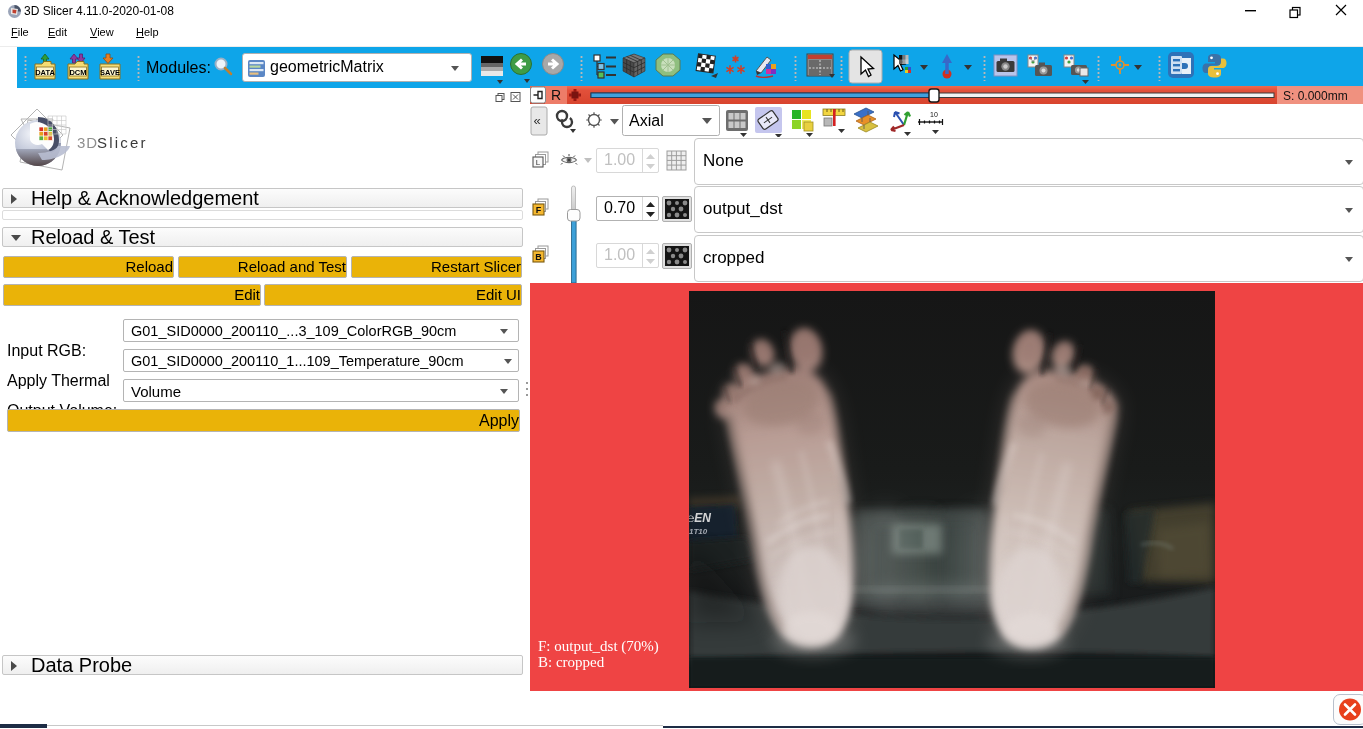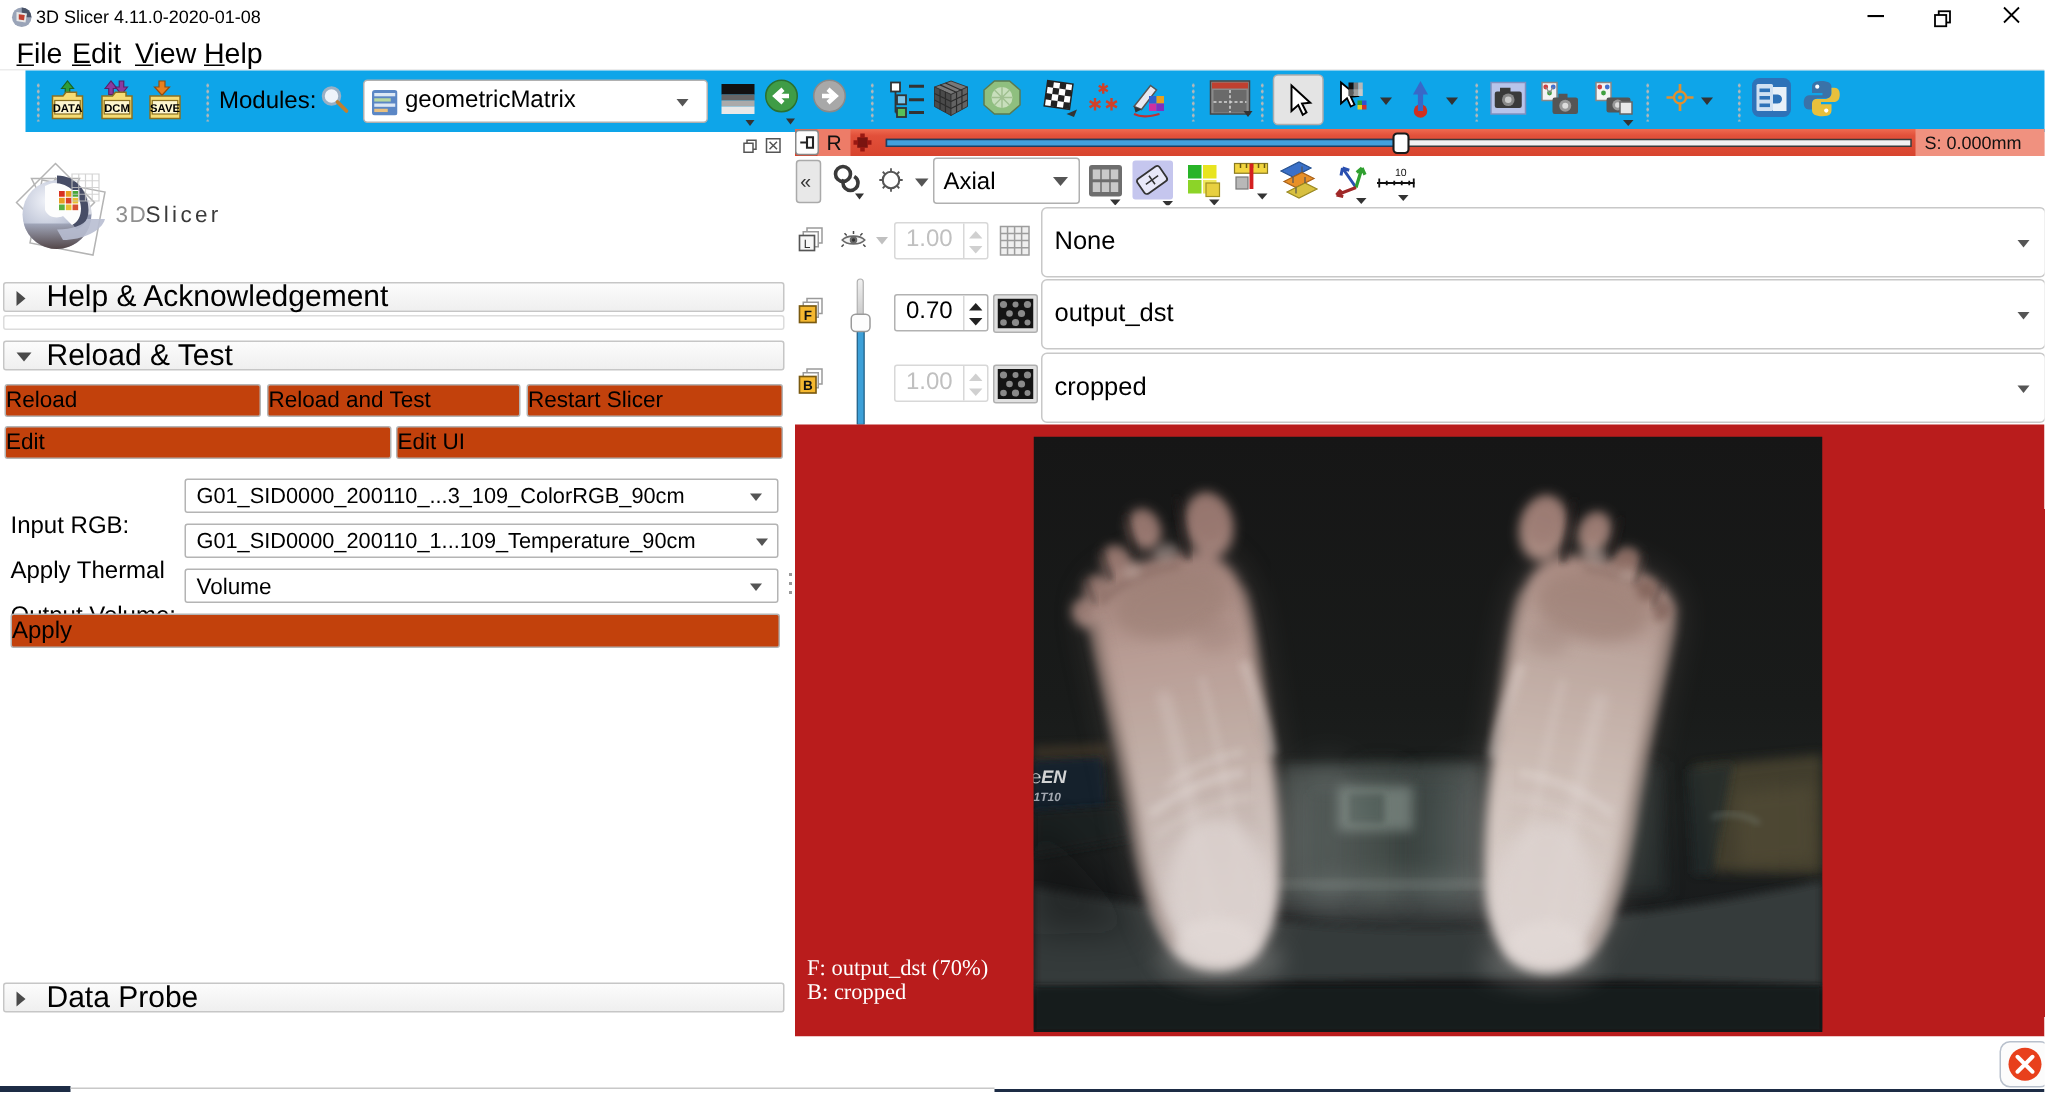--- a/index.html
+++ b/index.html
@@ -5,21 +5,21 @@
 html,body { width:1363px; height:729px; overflow:hidden; background:#fff;
   font-family:"Liberation Sans", sans-serif; }
 .abs { position:absolute; }
 #page { position:relative; width:1363px; height:729px; }
 
 #titlebar { left:0; top:0; width:1263px; height:22px; background:#fff; }
 #titletext { left:24px; top:4px; font-size:12px; color:#000; }
 
 #menubar { left:0; top:22px; width:1363px; height:25px; background:#fff;
   border-bottom:1px solid #ececec; }
-.menuitem { position:absolute; top:4px; font-size:19px; color:#000; }
+.menuitem { position:absolute; top:4px; font-size:11px; color:#000; }
 .menuitem u { text-decoration:underline; }
 
 #toolbar { left:0; top:47px; width:1363px; height:41px; background:#0ea5e9;margin-left:17px; }
 .grip { position:absolute; width:3px; height:26px; top:8px;
   background-image:radial-gradient(circle, #b8b8b8 1px, transparent 1.2px);
   background-size:3px 4px; }
 #moduleslabel { left:129px; top:12px; font-size:16px; }
 #modcombo { left:225px; top:6px; width:230px; height:29px; border:1px solid #b0b0b0;
   border-radius:3px; background:#fff; }
 #modcombo .txt { position:absolute; left:27px; top:4px; font-size:16px; }
@@ -28,43 +28,43 @@
 
 #leftpanel { left:0; top:88px; width:530px; height:641px; background:#fff; }
 .hdr { position:absolute; left:2px; width:521px; height:20px;
   background:linear-gradient(#fcfcfc,#efefef); border:1px solid #c6c6c6;
   border-radius:2px; font-size:20px; padding-left:28px; line-height:19px; color:#000; }
 .hdr .tri { position:absolute; left:8px; top:5px; width:0; height:0; }
 .tri-r { border-top:5px solid transparent; border-bottom:5px solid transparent;
   border-left:6px solid #4a4a4a; }
 .tri-d { border-left:5px solid transparent; border-right:5px solid transparent;
   border-top:6px solid #4a4a4a; top:7px !important; }
-.btn { position:absolute; height:22px; background:#c2410c; border:1px solid #b4b4b4;
-  border-radius:2px; font-size:15px; text-align:left; line-height:20px; color:#000; }
+.btn { position:absolute; height:22px; background:#eab308; border:1px solid #b4b4b4;
+  border-radius:2px; font-size:15px; text-align:right; line-height:20px; color:#000; }
 .lbl { position:absolute; font-size:15px; color:#000;margin-top:20px; }
 .combo { position:absolute; background:#fff; border:1px solid #b4b4b4; border-radius:2px;
   font-size:15px; color:#000;text-decoration:underline; }
 .combo .ctxt { position:absolute; left:7px; top:2px; white-space:nowrap; }
 
 #splitter { left:524px; top:88px; width:7px; height:641px; background:#fff; }
 
 #redbar { left:530px; top:86px; width:833px; height:18px; background:#e2503a; }
 #rtoolbar { left:530px; top:104px; width:833px; height:33px; background:#fff; }
 #viewctrl { left:530px; top:137px; width:833px; height:146px; background:#fff; }
 .bigcombo { position:absolute; left:164px; width:670px; height:47px; background:#fff;
   border:1px solid #c8c8c8; border-radius:4px; }
 .bigcombo .ctxt { position:absolute; left:8px; top:12px; font-size:17px; color:#000; }
 .spin { position:absolute; left:66px; width:63px; height:25px; border:1px solid #b2b2b2;
   border-radius:2px; background:#fff; font-size:16px; }
 .spin .val { position:absolute; left:7px; top:2px; }
 .spin.dis { border-color:#d8d8d8; }
 .spin.dis .val { color:#c0c0c0; }
 .spin .sep { position:absolute; right:15px; top:0; width:1px; height:100%; background:#d8d8d8; }
 
-#viewer { left:530px; top:283px; width:833px; height:408px; background:#b91c1c; }
+#viewer { left:530px; top:283px; width:833px; height:408px; background:#ef4444; }
 #ftext { left:8px; top:355px; color:#fff; font-family:"Liberation Serif", serif;
   font-size:15px; line-height:16px; }
 
 #bottombar { left:0px; top:691px; width:1363px; height:38px; background:#fff; }
 #closebtn { left:1333px; top:3px; width:34px; height:31px; background:#fcfcfc;
   border:1px solid #b8c0cc; border-radius:7px; }
 </style></head>
 <body>
 <div id="page">
 

